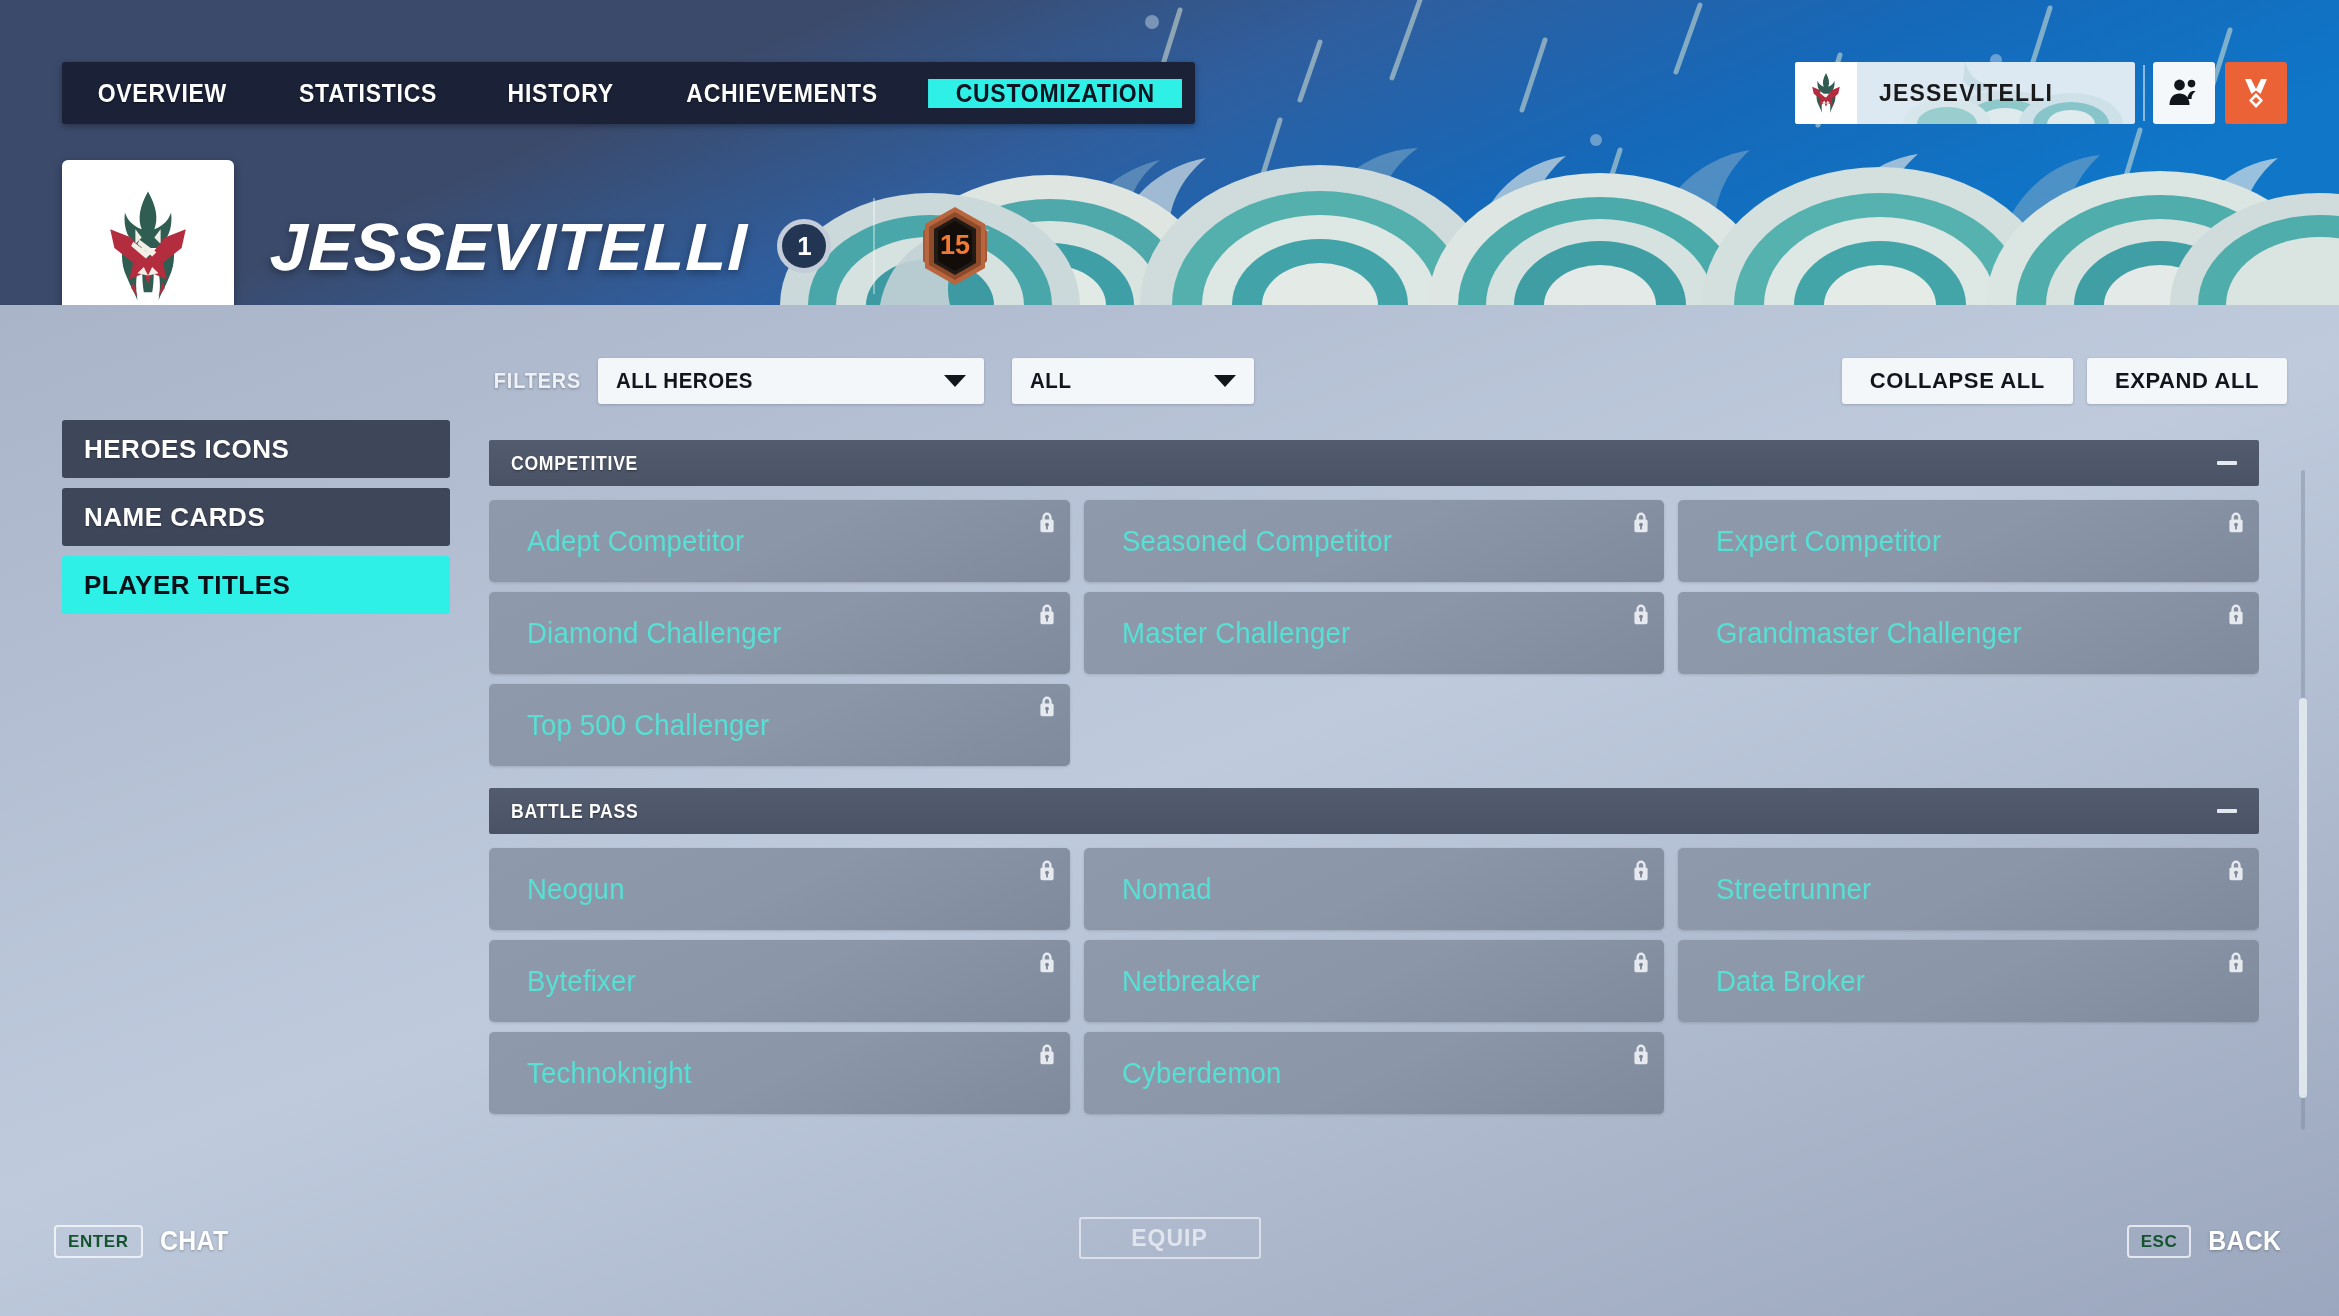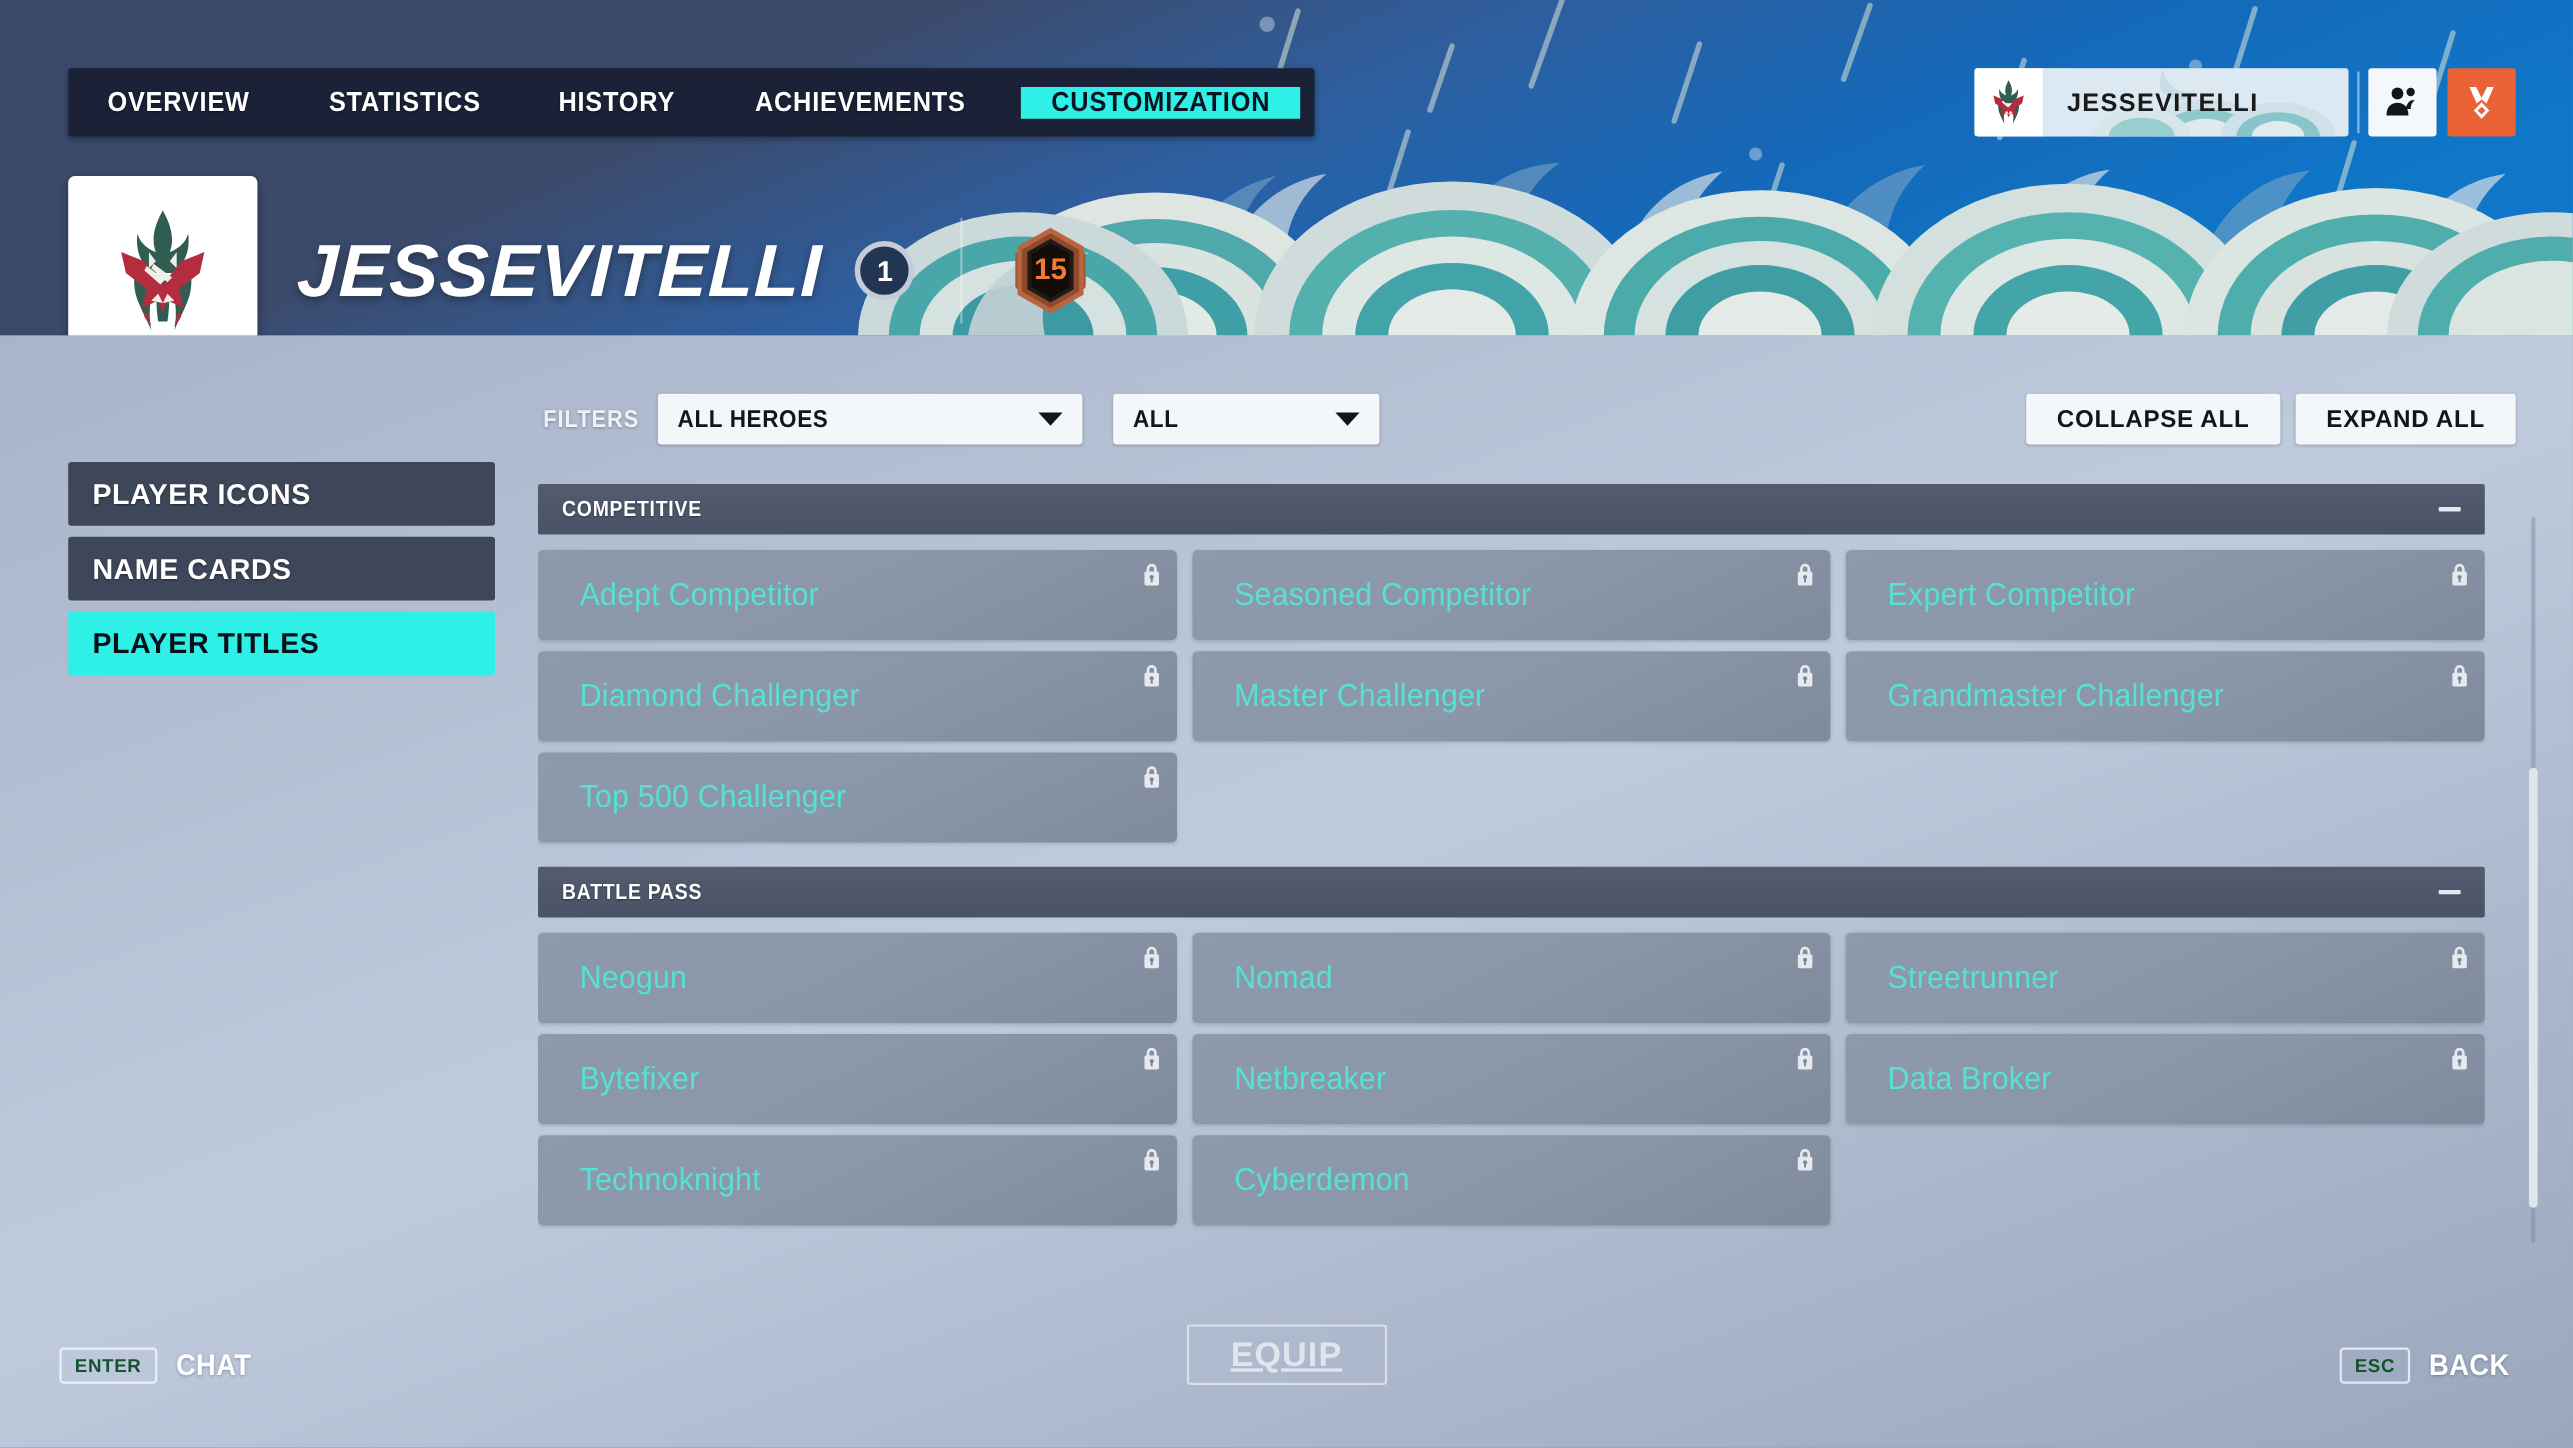--- a/index.html
+++ b/index.html
@@ -378,30 +378,29 @@
     letter-spacing: .4px;
     margin-left: 14px;
     transform: scaleX(.92);
     text-shadow: 0 1px 3px rgba(0,0,0,.28);
   }
   .kh-right .kh-label { margin-left: 14px; }
   .equip-btn {
     position: absolute;
     left: 50%; transform: translateX(-50%);
     bottom: 57px;
-    width: 182px; height: 55px;
+    width: 182px; height: 42px;
     border: 2px solid rgba(255,255,255,.55);
     border-radius: 3px;
     display: flex; align-items: center; justify-content: center;
     color: rgba(255,255,255,.62);
-    font-size: 31px;
+    font-size: 23px;
     font-weight: bold;
     letter-spacing: 1px;
     cursor: default;
-    text-decoration: underline;
   }
 </style>
 </head>
 <body>
 
 <div class="app">
 
   <div class="header">
     <div class="hdr-art">
       <svg viewBox="0 0 2339 305" preserveAspectRatio="none">
@@ -609,21 +608,21 @@
       <span class="chev"></span>
     </div>
   </div>
 
   <div class="rt-buttons">
     <div class="btn-light">COLLAPSE ALL</div>
     <div class="btn-light">EXPAND ALL</div>
   </div>
 
   <div class="sidebar">
-    <div class="side-item">PLAYER ICONS</div>
+    <div class="side-item">HEROES ICONS</div>
     <div class="side-item">NAME CARDS</div>
     <div class="side-item active">PLAYER TITLES</div>
   </div>
 
   <div class="content">
 
     <div class="section-head">
       <span class="section-title">COMPETITIVE</span>
       <span class="collapse-glyph"></span>
     </div>

